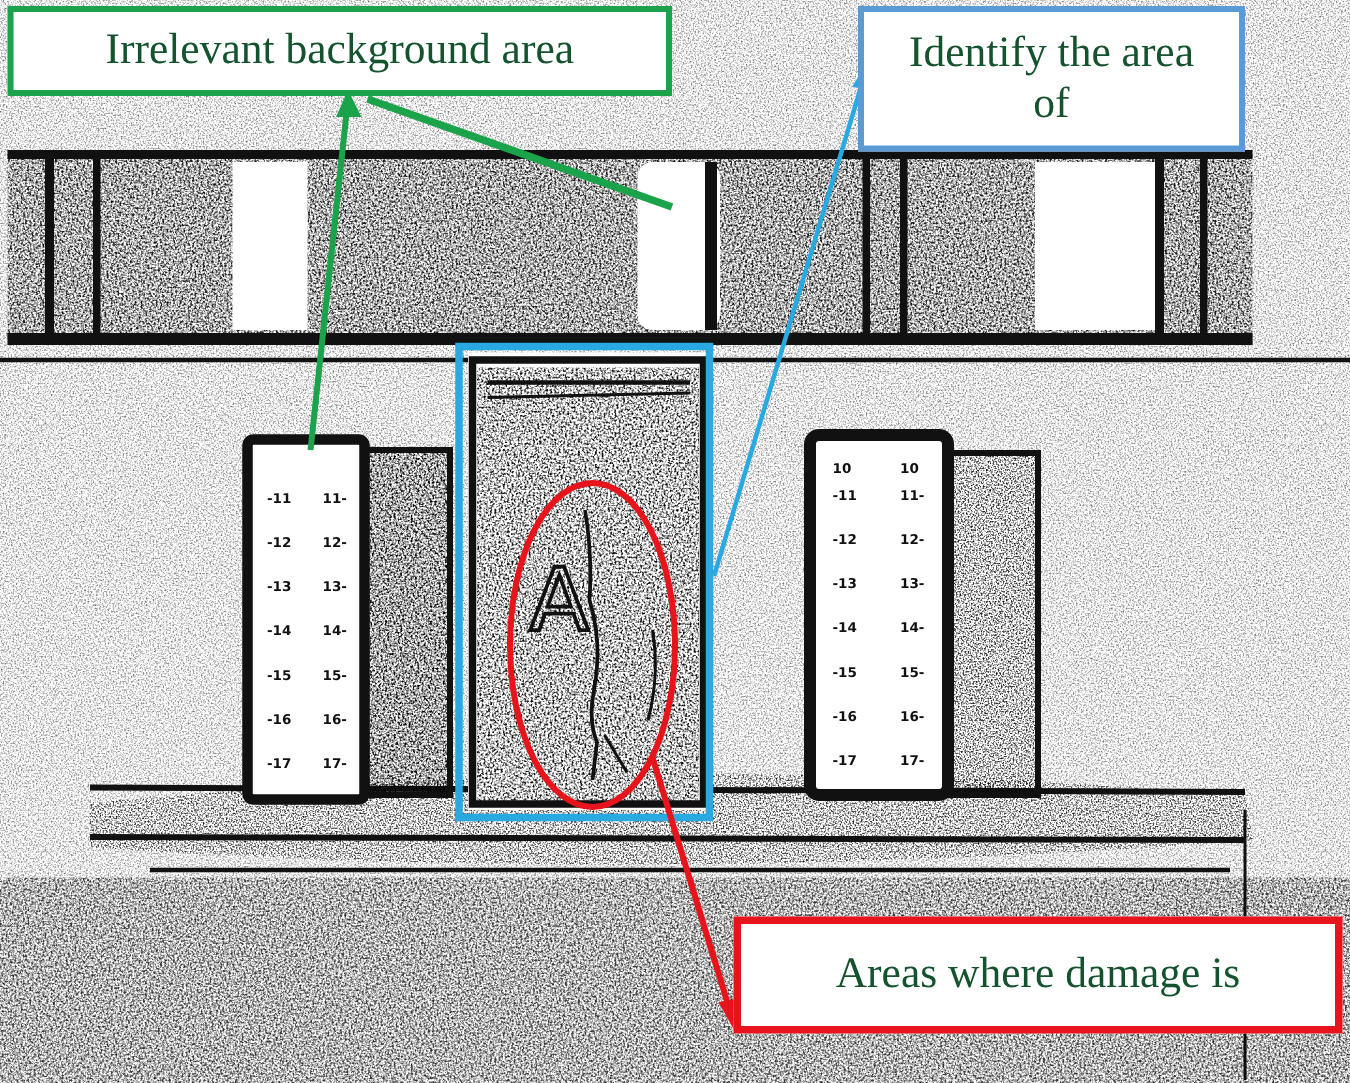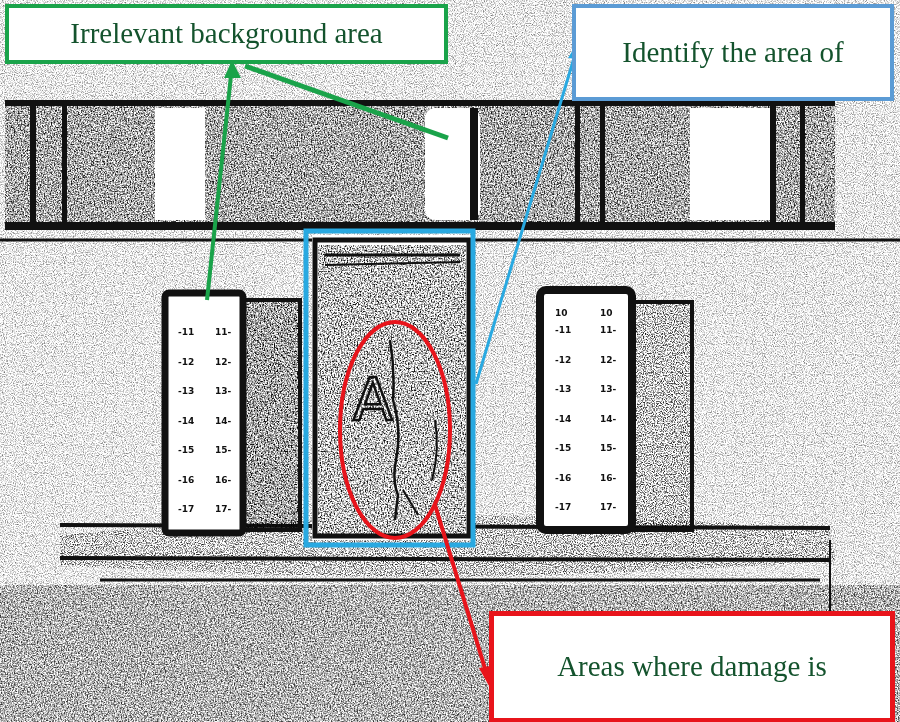--- a/index.html
+++ b/index.html
@@ -2,22 +2,22 @@
 <html><head>
 <meta charset="utf-8">
 <style>
   html,body{margin:0;padding:0;background:#fff;}
   #stage{position:relative;width:900px;height:722px;overflow:hidden;background:#f4f4f4;
     font-family:"Liberation Serif","DejaVu Serif",serif;}
   svg.scene{position:absolute;left:0;top:0;width:900px;height:722px;}
   .callout{position:absolute;background:#fff;box-sizing:border-box;display:flex;align-items:center;
     justify-content:center;text-align:center;font-weight:normal;color:#14532d;line-height:1.15;}
   #c-green{left:5px;top:4px;width:443px;height:60px;border:4px solid #1aa34a;font-size:29px;}
-  #c-blue{left:572px;top:4px;width:322px;height:97px;border:4px solid #5b9bd5;font-size:29px;padding:0 24px;}
-  #c-red{left:489px;top:611px;width:406px;height:112px;border:5px solid #e8141b;font-size:29px;padding:0 10px;}
+  #c-blue{left:572px;top:4px;width:258px;height:97px;border:4px solid #5b9bd5;font-size:29px;padding:0 24px;}
+  #c-red{left:489px;top:611px;width:406px;height:78px;border:5px solid #e8141b;font-size:29px;padding:0 10px;}
   .ruler-label{font-family:"DejaVu Sans",sans-serif;font-size:9px;font-weight:bold;fill:#111;}
 </style>
 </head>
 <body>
 
 <div id="stage">
   <svg class="scene" viewBox="0 0 900 722">
     <defs>
       <filter id="grain" x="0" y="0" width="100%" height="100%">
         <feTurbulence type="fractalNoise" baseFrequency="0.9" numOctaves="2" seed="3" result="n"></feTurbulence>

